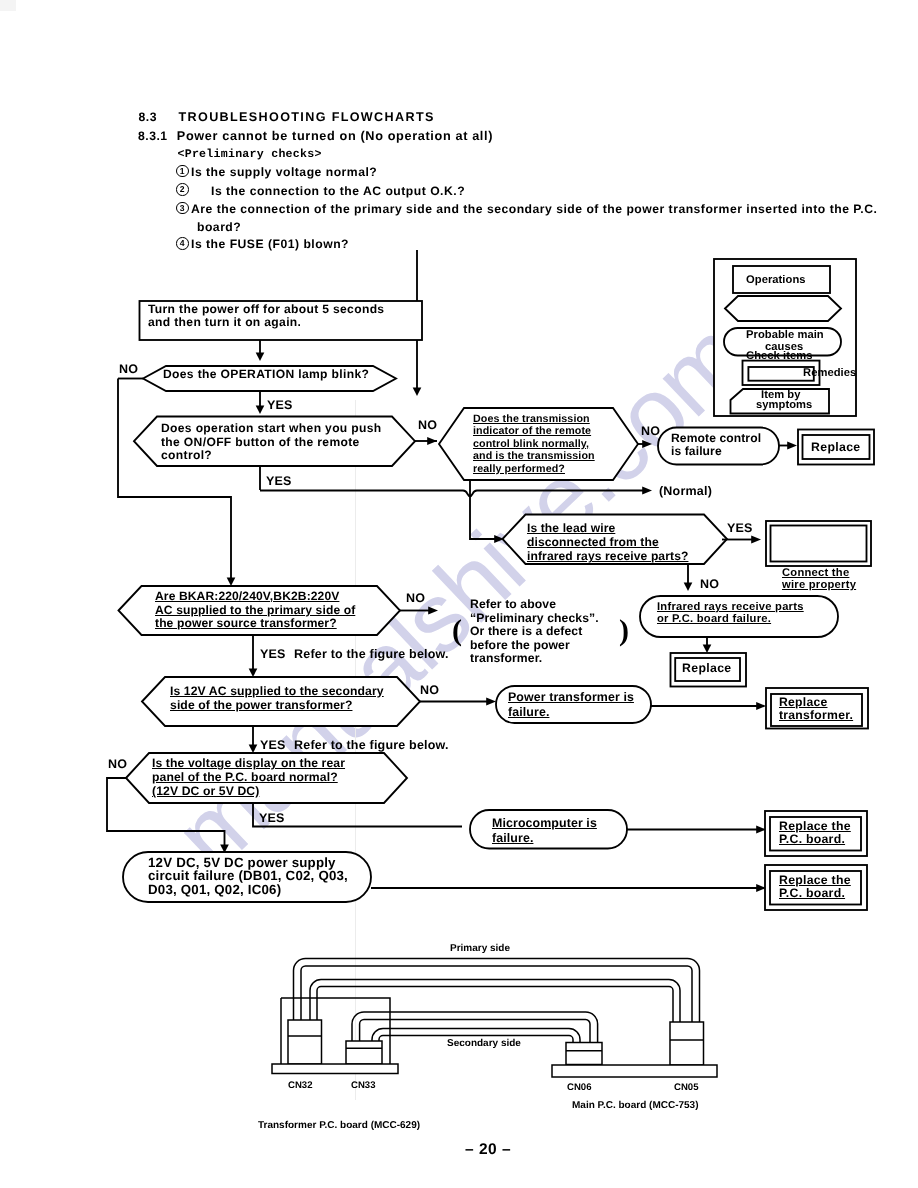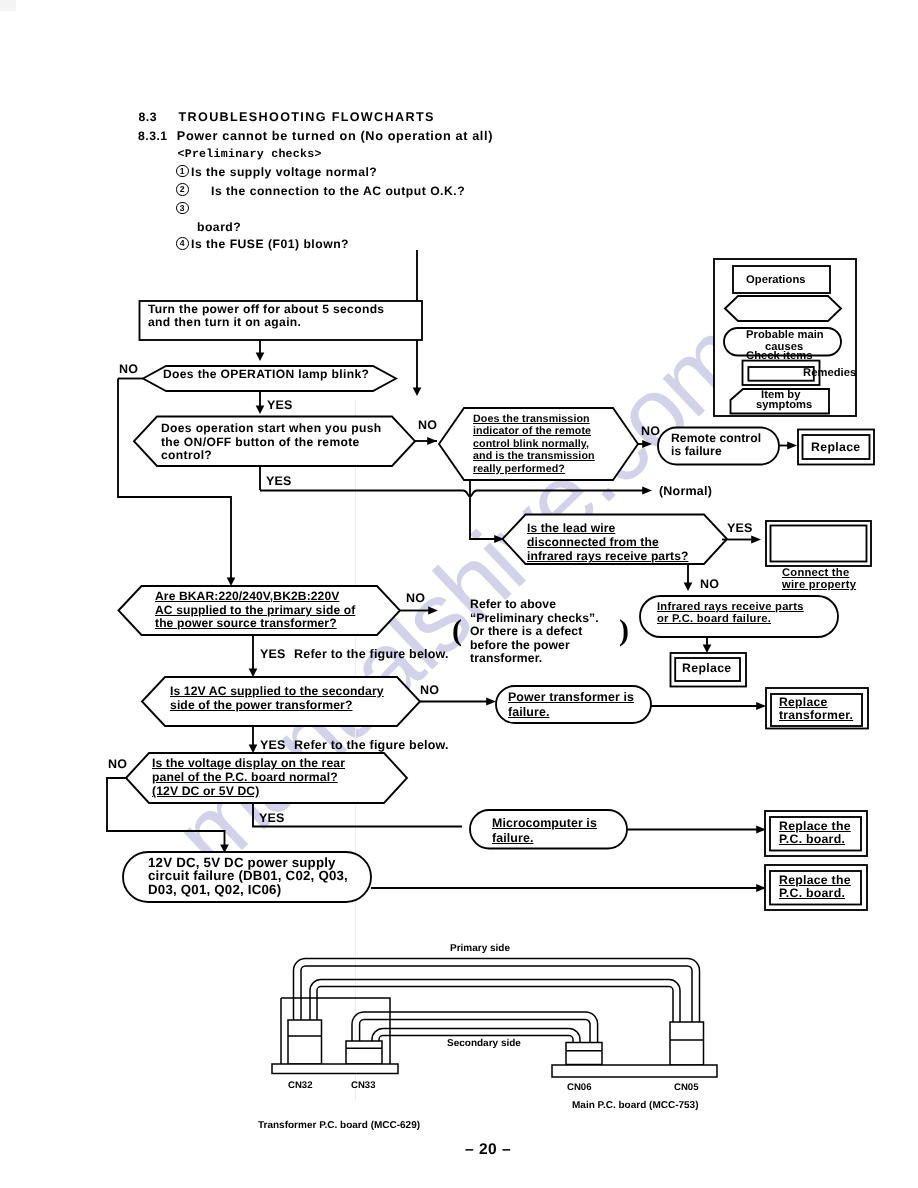--- a/index.html
+++ b/index.html
@@ -56,20 +56,21 @@
   <div class="hd h-sub" style="left:176.8px;top:129px;">Power cannot be turned on (No operation at all)</div>
   <div class="hd pl-head" style="left:177.5px;top:148px;font-family:Liberation Mono, monospace;">&lt;Preliminary checks&gt;</div>
 
   <div class="circ" style="left:176px;top:164.8px;">1</div>
   <div class="pl-item" style="left:191px;top:165px;">Is the supply voltage normal?</div>
 
   <div class="circ" style="left:176px;top:183.4px;">2</div>
   <div class="pl-item" style="left:191px;top:183.5px;padding-left:20px;">Is the connection to the AC output O.K.?</div>
 
   <div class="circ" style="left:176px;top:201.5px;">3</div>
+  <div class="pl-item" style="left:191px;top:201.5px;">Are the connection of the primary side and the secondary side of the power transformer inserted into the P.C.</div>
   <div class="pl-item" style="left:197px;top:220px;">board?</div>
 
   <div class="circ" style="left:176px;top:237px;">4</div>
   <div class="pl-item" style="left:191px;top:237px;">Is the FUSE (F01) blown?</div>
 
 <svg class="layer" viewBox="0 0 918 1188">
 <g>
 <rect x="714" y="259" width="142" height="157" fill="#fff" stroke="#000" stroke-width="1.85"></rect>
 <rect x="733" y="266" width="97" height="27" fill="#fff" stroke="#000" stroke-width="1.85"></rect>
 <path d="M725 308.5L738 296L828 296L841 308.5L828 321L738 321Z" fill="#fff" stroke="#000" stroke-width="1.85"></path>

